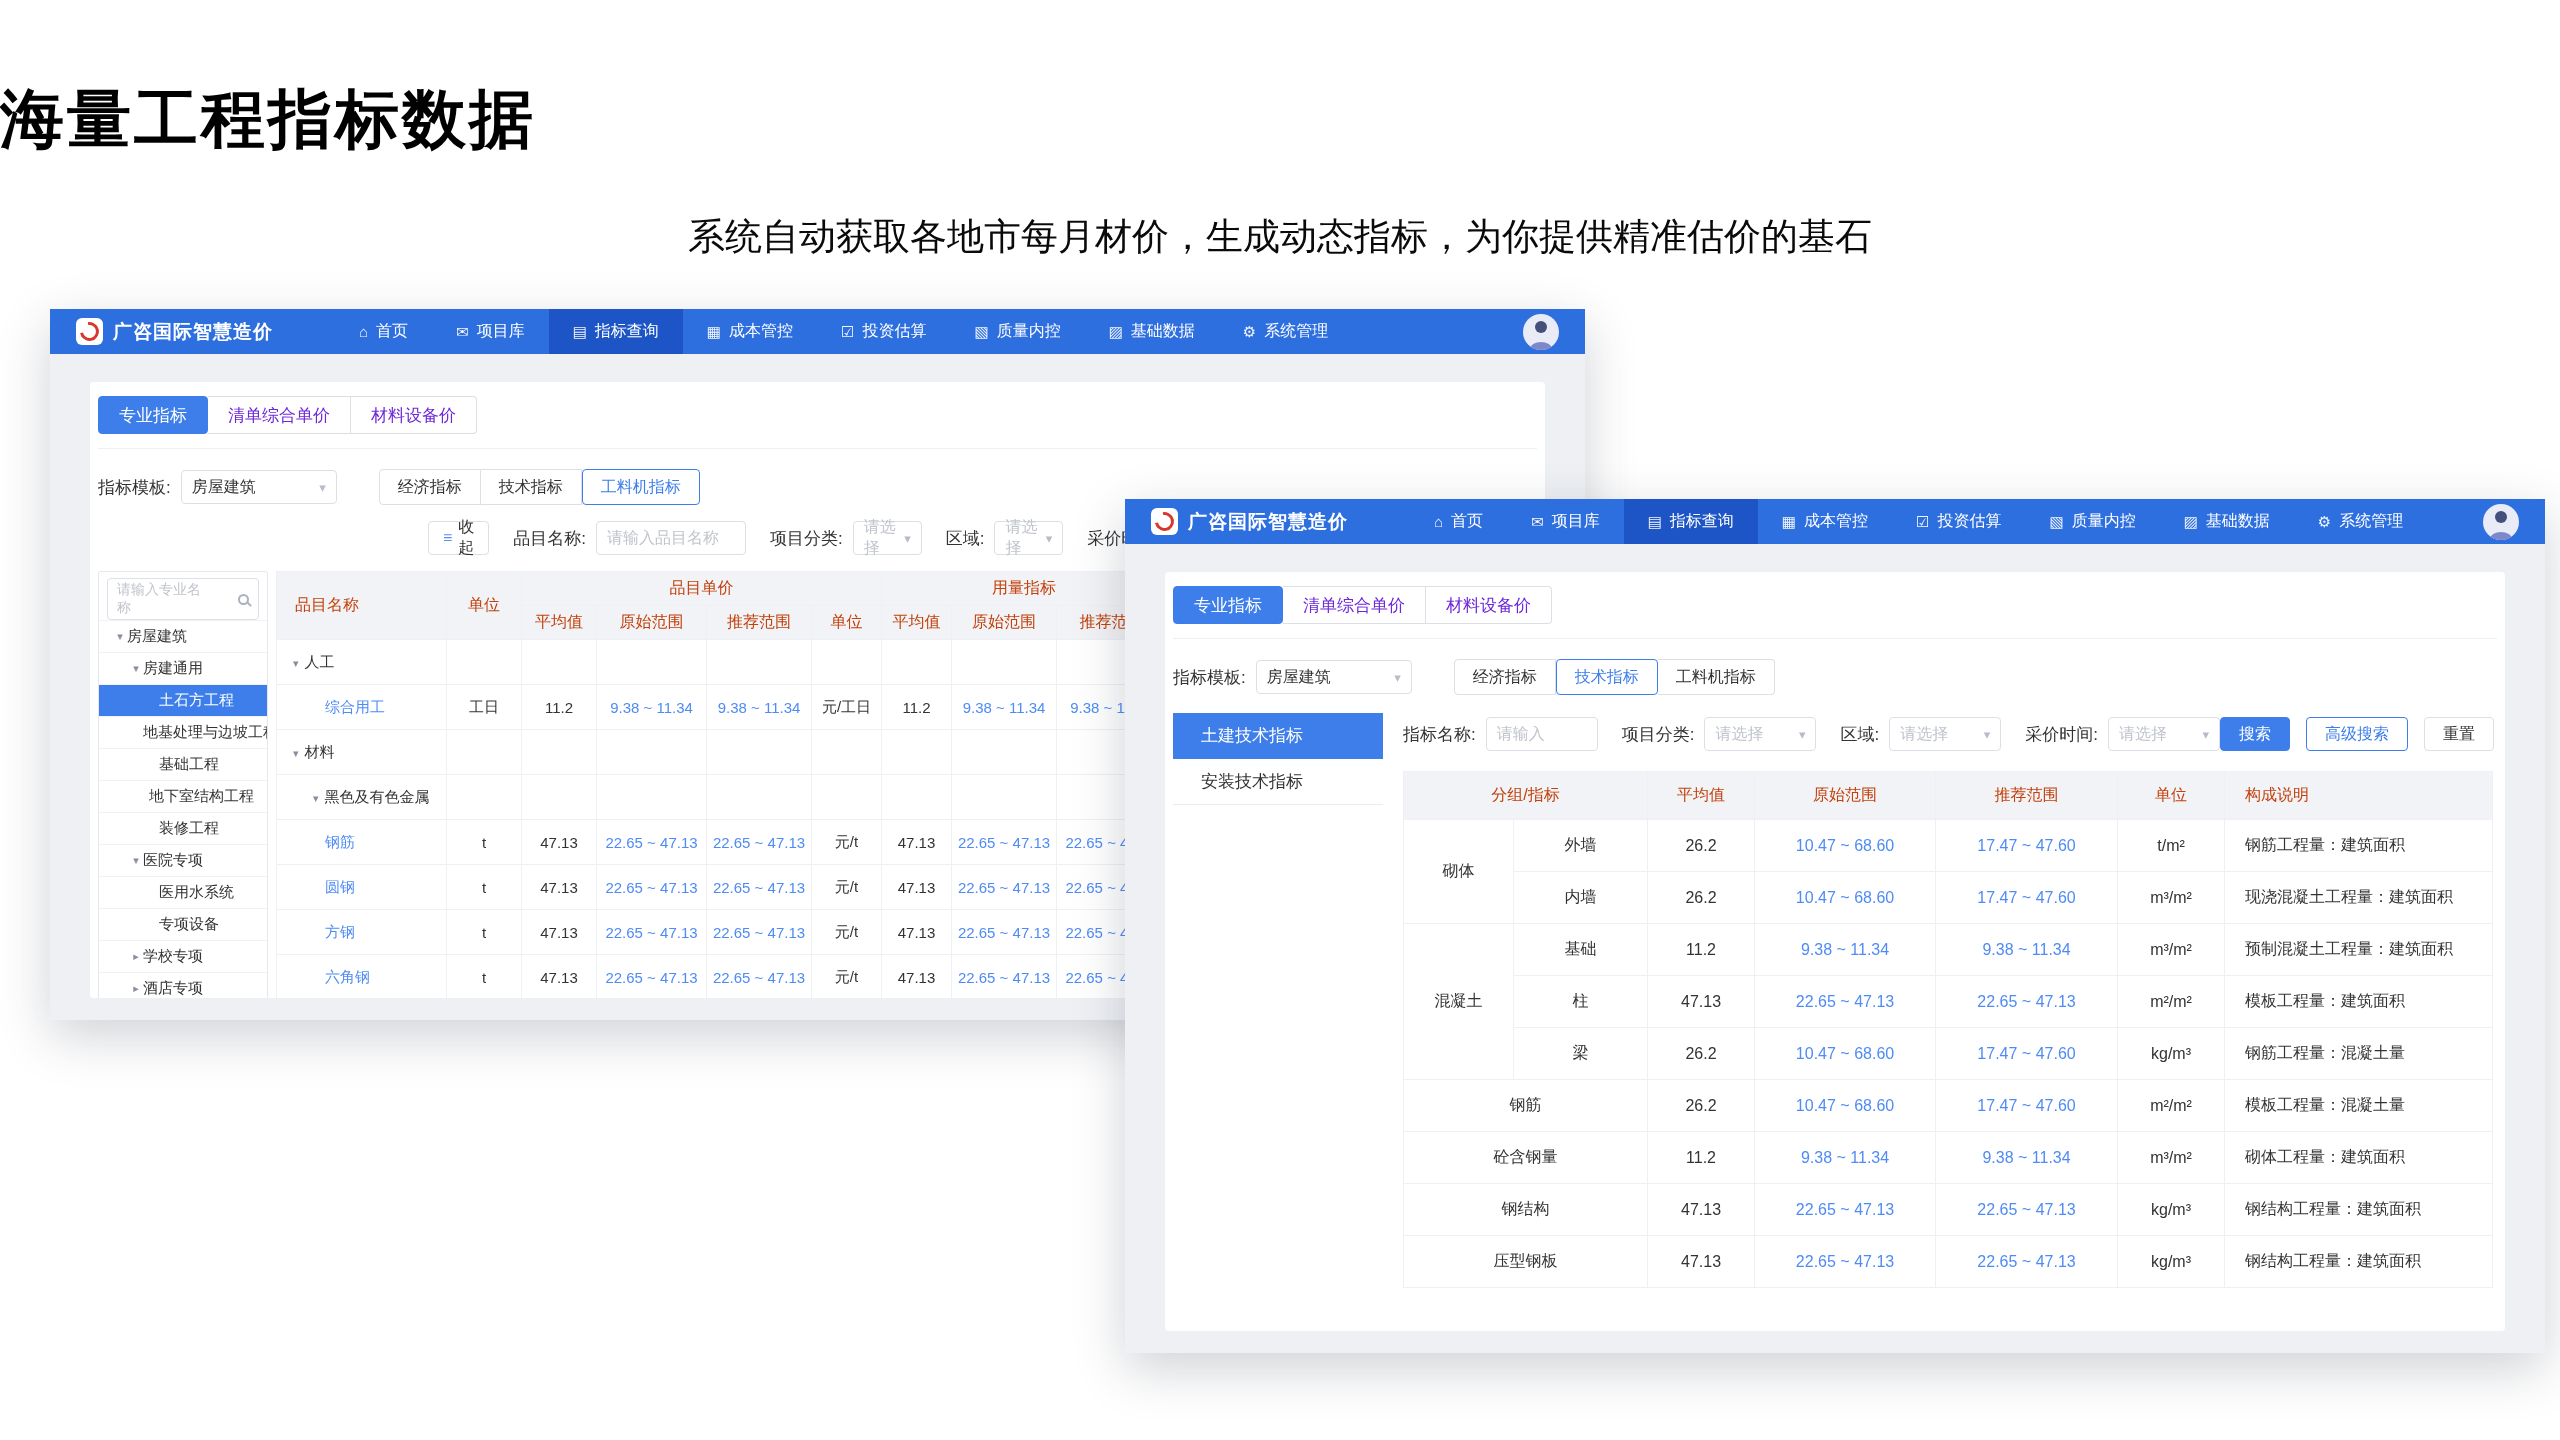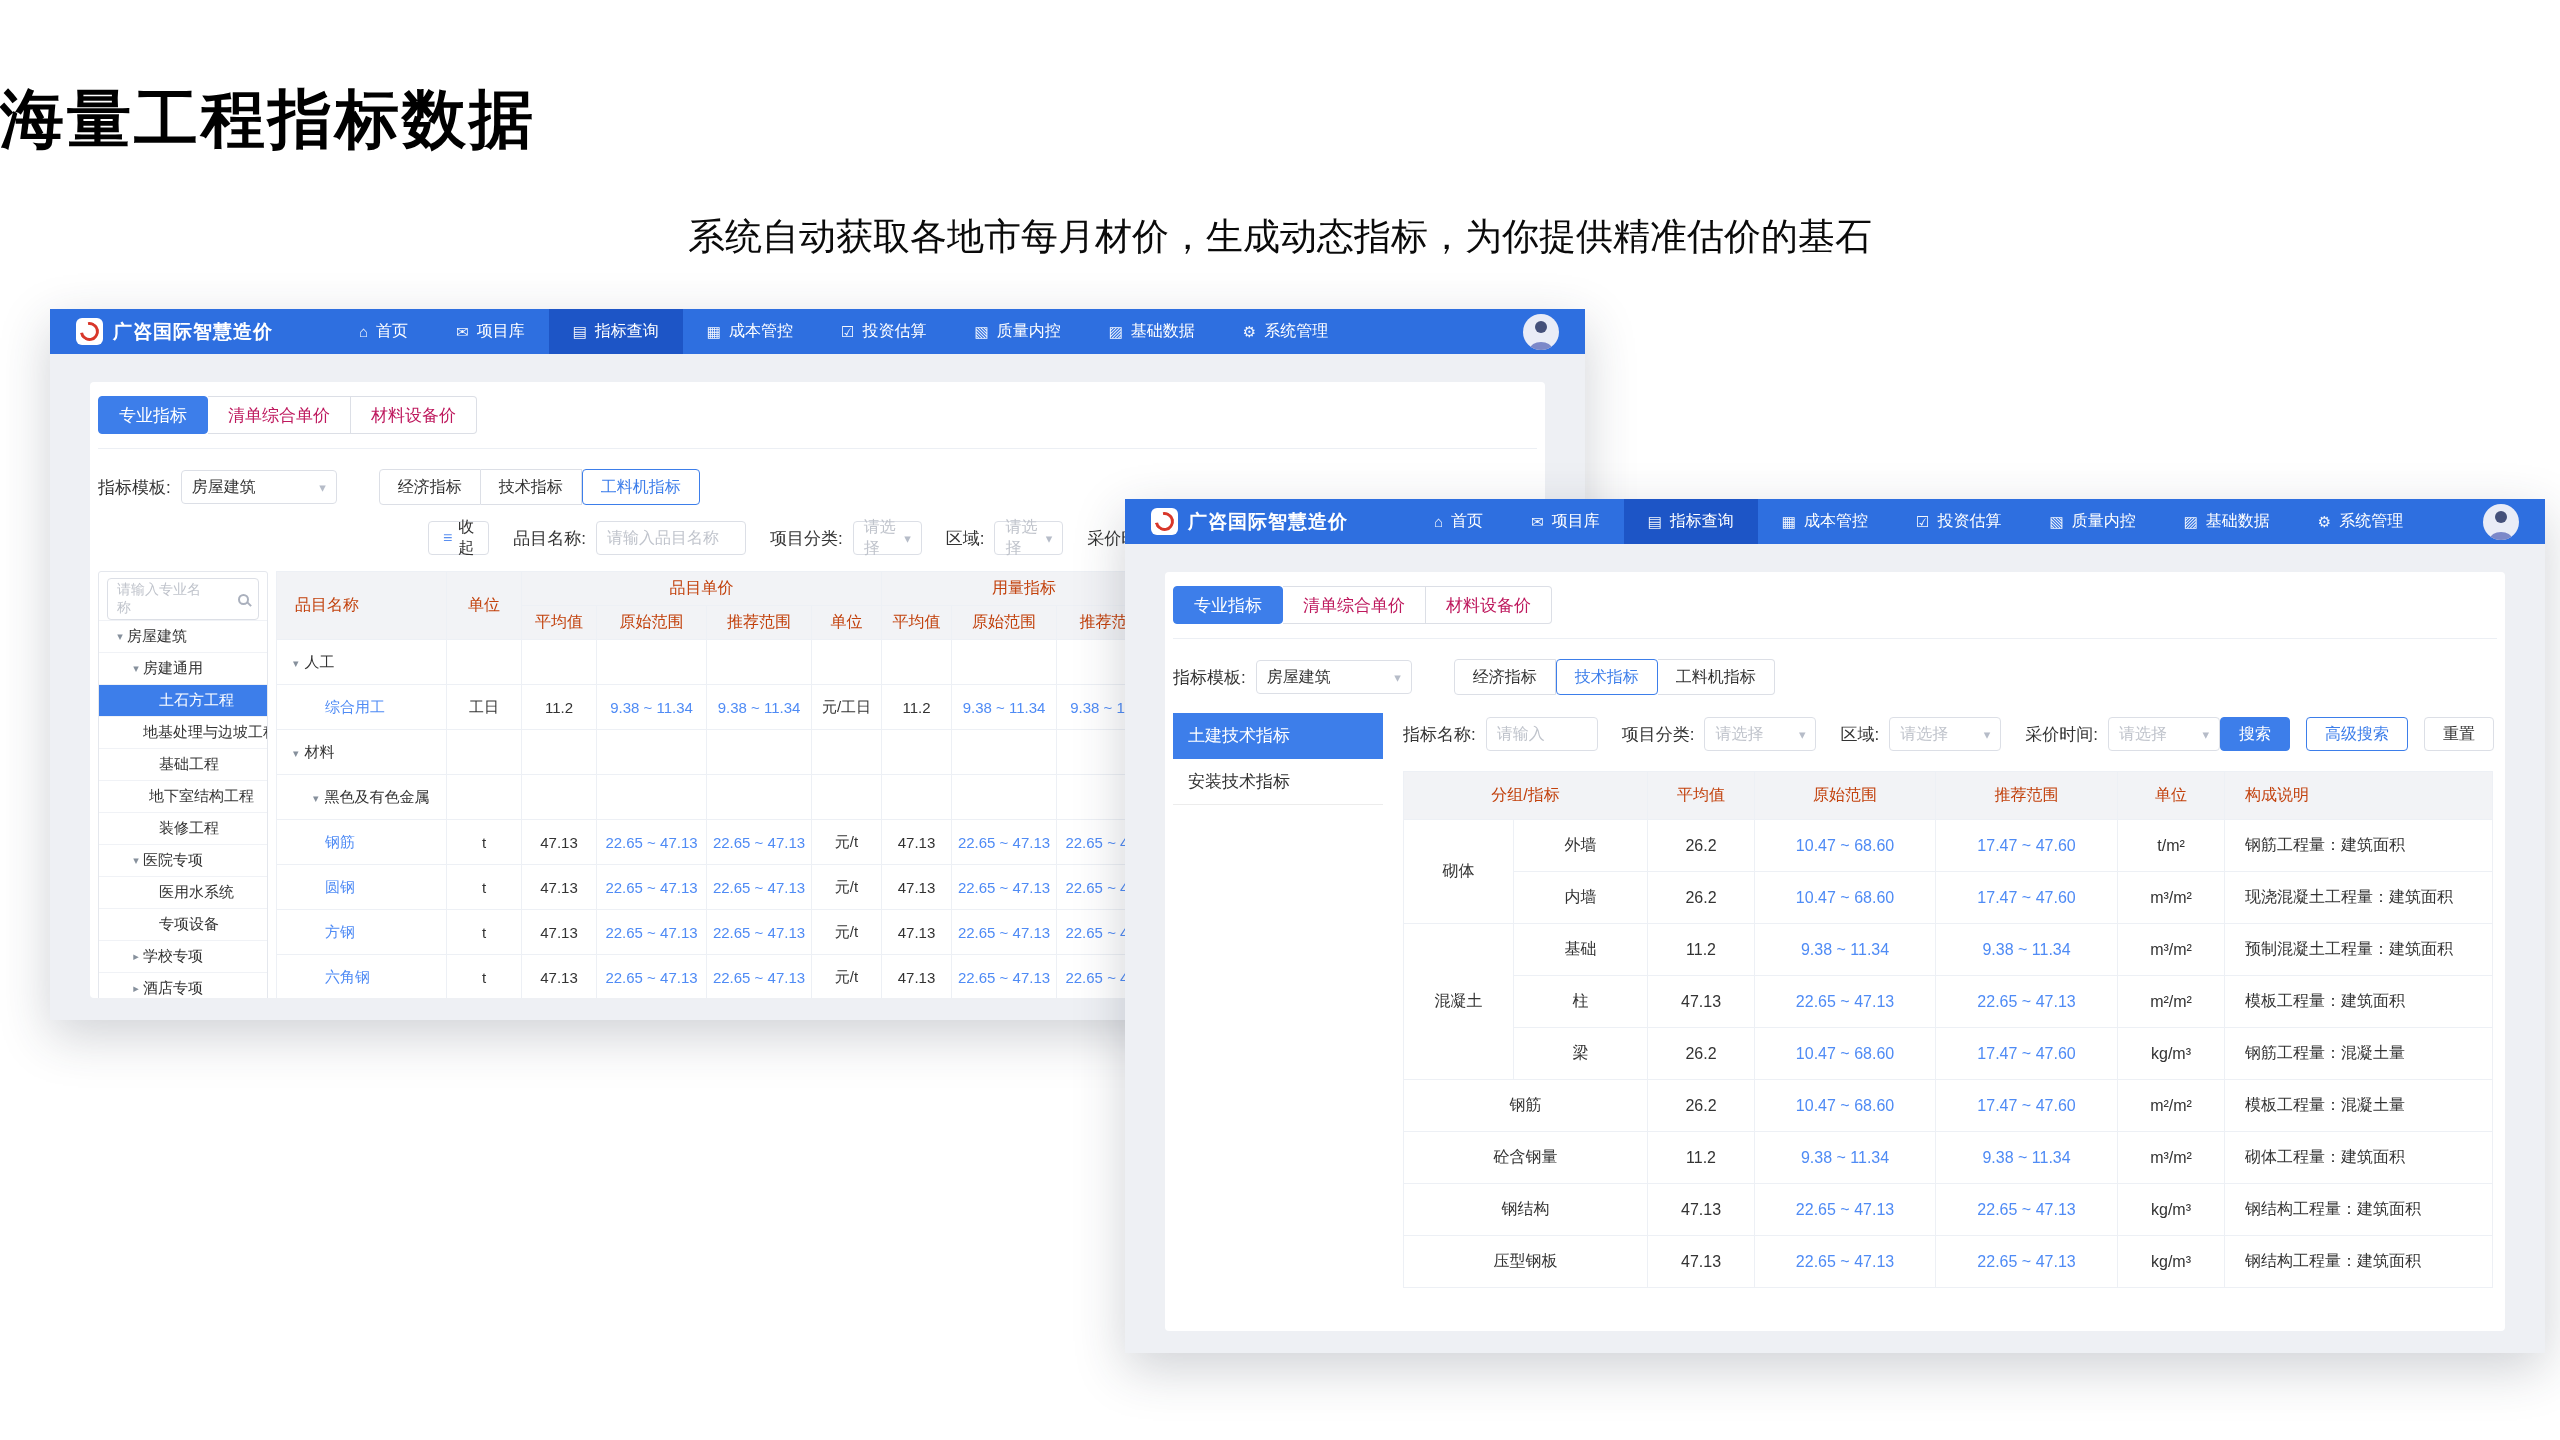--- a/index.html
+++ b/index.html
@@ -28,21 +28,21 @@
   .nav-item.active { background:#1d55c6; }
   .nav-ico { font-size:15px; opacity:.95; }
   .avatar { margin-left:auto; width:36px; height:36px; border-radius:50%; background:#e9ecf7; position:relative; overflow:hidden; flex:0 0 auto; }
   .avatar::before { content:""; position:absolute; top:7px; left:12px; width:12px; height:12px; border-radius:50%; background:#44507a; }
   .avatar::after { content:""; position:absolute; bottom:-6px; left:7px; width:22px; height:14px; border-radius:50% 50% 0 0; background:#7c88c9; }
 
   .card { position:absolute; left:40px; right:40px; top:73px; bottom:22px; background:#fff; border-radius:4px; padding:14px 8px; overflow:hidden; }
 
   
   .tabs { display:flex; }
-  .tab { height:38px; padding:0 20px; display:flex; align-items:center; font-size:17px; color:#be185d;
+  .tab { height:38px; padding:0 20px; display:flex; align-items:center; font-size:17px; color:#6d28d9;
     background:#fff; border:1px solid #dcdfe6; border-left:none; cursor:pointer; white-space:nowrap; }
   .tab:first-child { border-left:1px solid #dcdfe6; border-radius:4px 0 0 4px; }
   .tab:last-child { border-radius:0 4px 4px 0; }
   .tab.active { background:#3d7eea; border-color:#3d7eea; color:#fff; border-radius:4px; }
   .tab-divider { border-bottom:1px solid #eceff4; margin-top:14px; }
 
   
   .frow { display:flex; align-items:center; margin-top:20px; }
   .flabel { font-size:17px; color:#333; margin-right:10px; white-space:nowrap; }
   .select { height:34px; border:1px solid #dcdfe6; border-radius:4px; background:#fff; display:flex;
@@ -101,21 +101,21 @@
   .w1t thead th { height:34px; }
   .w1t td { height:45px; }
   .w1t .th-name { text-align:left; padding-left:18px; }
   .w1t .grp1 { text-align:left; padding-left:16px; color:#333; }
   .w1t .grp2 { text-align:left; padding-left:36px; color:#333; }
   .w1t .grp1 .arr, .w1t .grp2 .arr { color:#86909c; font-size:11px; margin-right:6px; }
   .w1t .cell-name { text-align:left; padding-left:48px; }
 
   
   .sidebar { width:210px; flex:0 0 auto; }
-  .side-item { height:46px; display:flex; align-items:center; padding-left:15px; font-size:17px; color:#333;
+  .side-item { height:46px; display:flex; align-items:center; padding-left:28px; font-size:17px; color:#333;
     border-bottom:1px solid #ececec; cursor:pointer; white-space:nowrap; }
   .side-item.selected { background:#3d7eea; color:#fff; border-bottom-color:#3d7eea; }
 
   .w2right { flex:1; margin-left:20px; }
   .w2t { width:1090px; margin-top:20px; }
   .w2t thead th { height:48px; }
   .w2t td { height:52px; font-size:16px; }
   .w2t .desc { text-align:left; padding-left:20px; }
 </style>
 </head>

